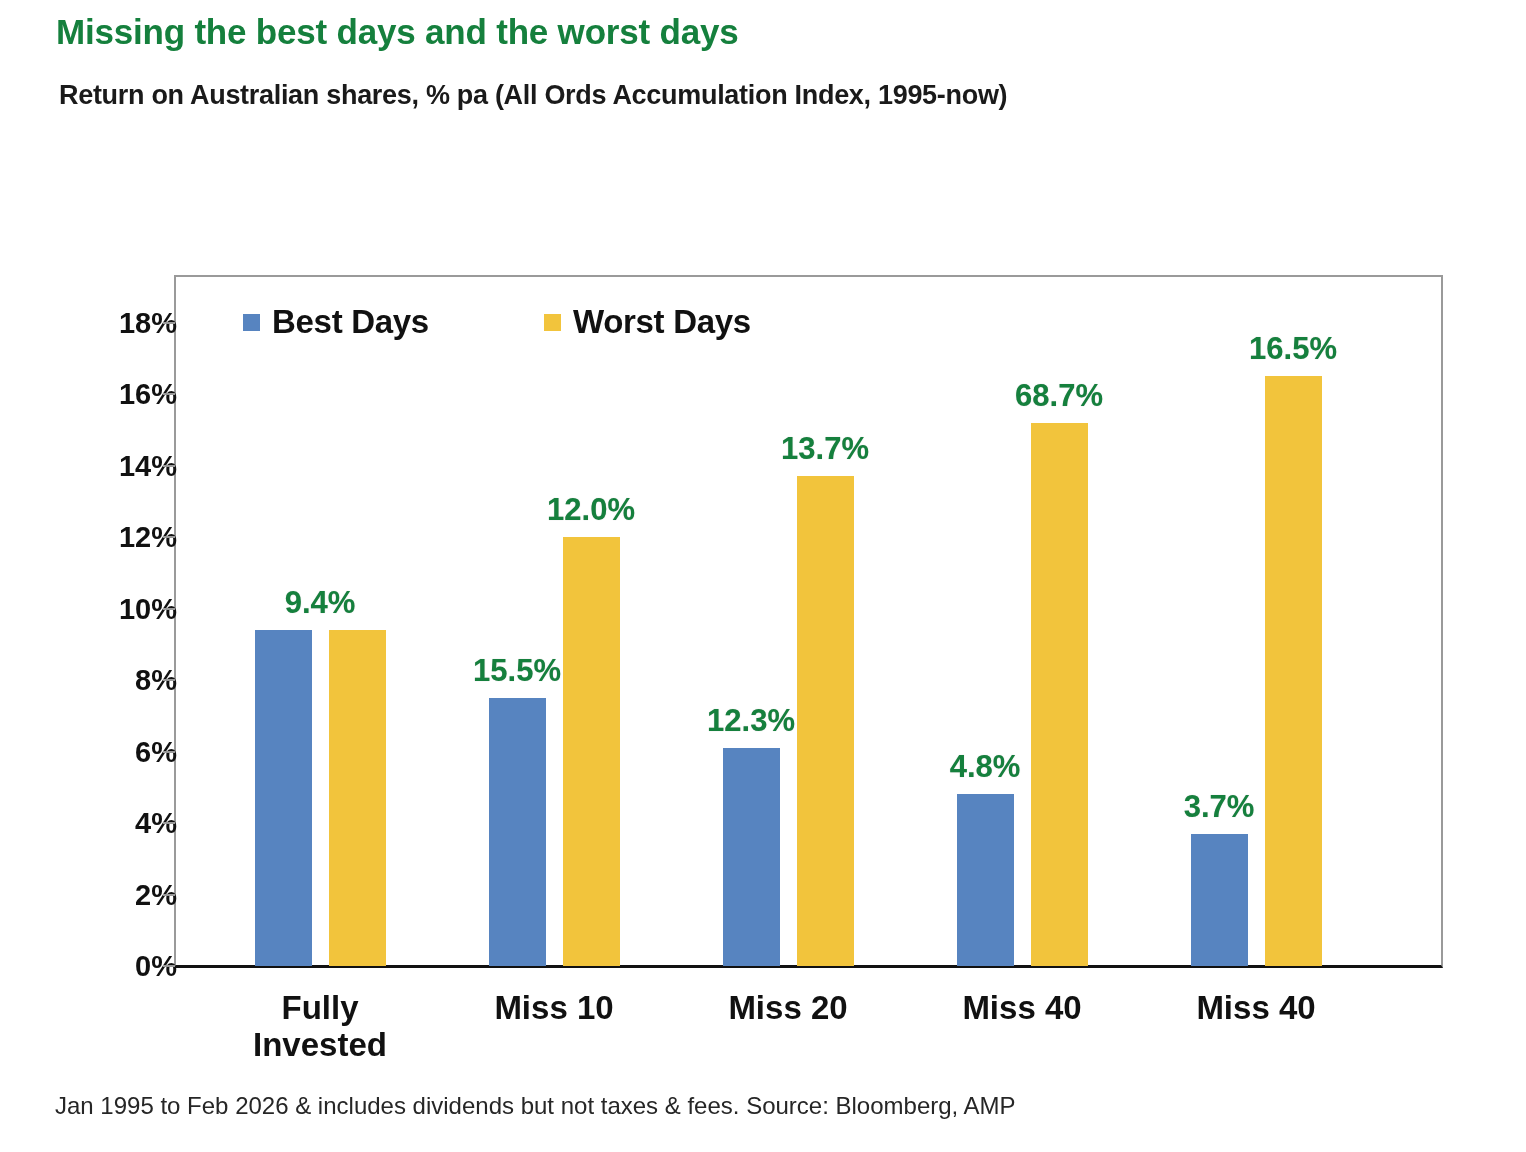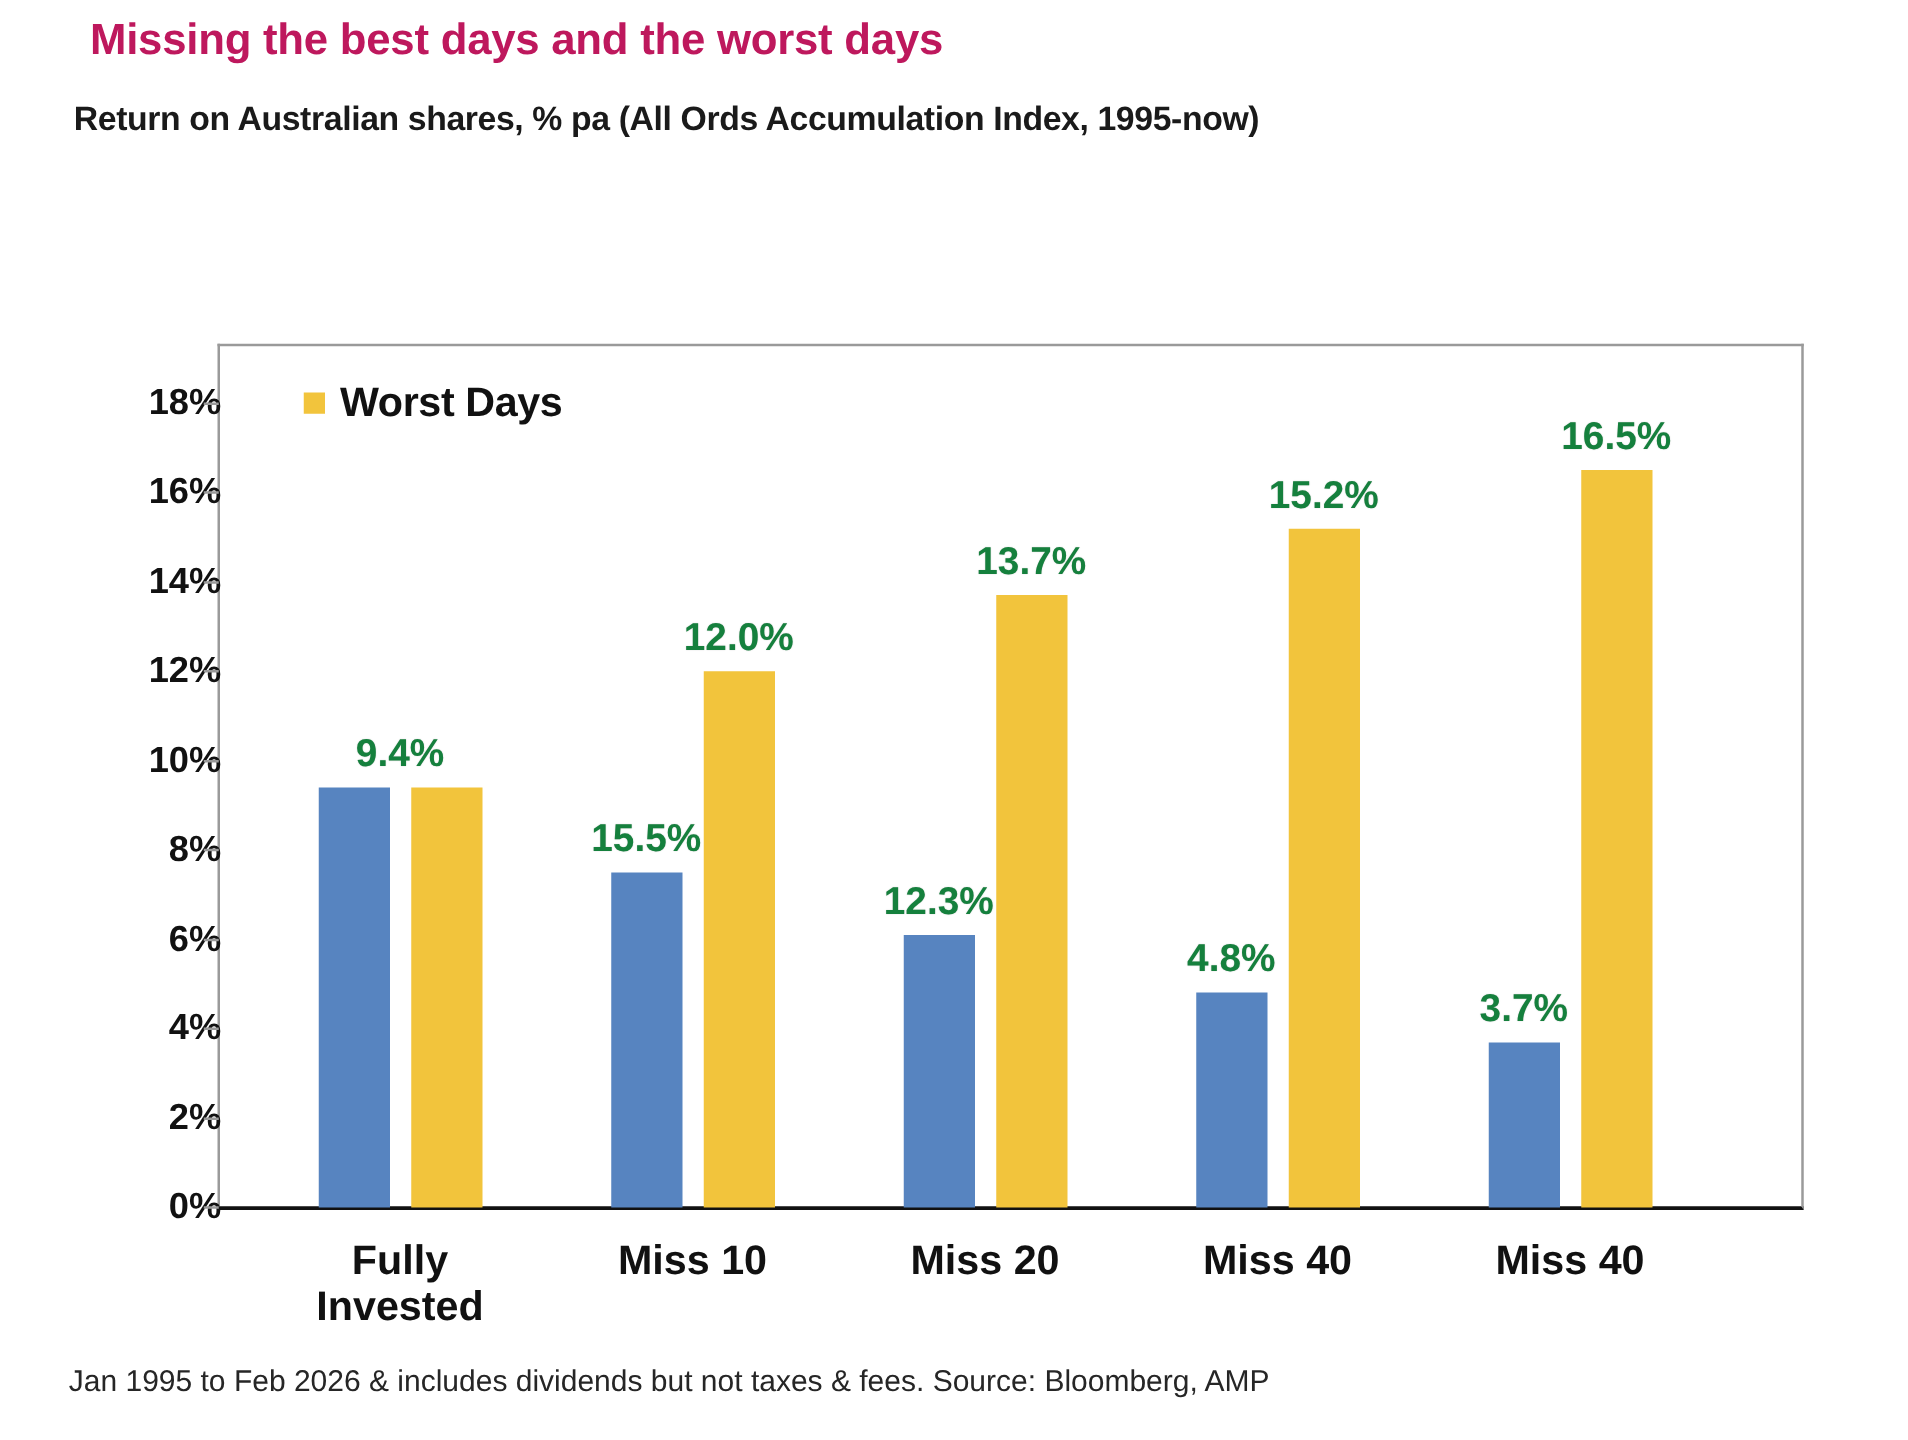--- a/index.html
+++ b/index.html
@@ -13,26 +13,26 @@
     height: 1152px;
     font-family: "Liberation Sans", sans-serif;
     color: #1a1a1a;
     overflow: hidden;
     position: relative;
   }
 
   
   .headline {
     position: absolute;
-    left: 72px;
+    left: 56px;
     top: 12px;
     font-size: 35px;
     font-weight: 700;
     letter-spacing: -0.2px;
-    color: #be185d;
+    color: #15803d;
     white-space: nowrap;
   }
   .subhead {
     position: absolute;
     left: 59px;
     top: 80px;
     font-size: 27px;
     font-weight: 700;
     letter-spacing: -0.3px;
     color: #1a1a1a;
@@ -193,38 +193,42 @@
       <div class="bar worst" style="left: 562.5px; top: 537px; height: 429px; bottom: auto;"></div>
       <div class="bar-label" style="left: 517px; top: 652.875px;">15.5%</div>
       <div class="bar-label" style="left: 591px; top: 492px;">12.0%</div>
       <div class="bar best" style="left: 722.5px; top: 747.925px; height: 218.075px; bottom: auto;"></div>
       <div class="bar worst" style="left: 796.5px; top: 476.225px; height: 489.775px; bottom: auto;"></div>
       <div class="bar-label" style="left: 751px; top: 702.925px;">12.3%</div>
       <div class="bar-label" style="left: 825px; top: 431.225px;">13.7%</div>
       <div class="bar best" style="left: 956.5px; top: 794.4px; height: 171.6px; bottom: auto;"></div>
       <div class="bar worst" style="left: 1030.5px; top: 422.6px; height: 543.4px; bottom: auto;"></div>
       <div class="bar-label" style="left: 985px; top: 749.4px;">4.8%</div>
-      <div class="bar-label" style="left: 1059px; top: 377.6px;">15.2%</div>
+      <div class="bar-label" style="left: 1059px; top: 377.6px;">68.7%</div>
       <div class="bar best" style="left: 1190.5px; top: 833.725px; height: 132.275px; bottom: auto;"></div>
       <div class="bar worst" style="left: 1264.5px; top: 376.125px; height: 589.875px; bottom: auto;"></div>
       <div class="bar-label" style="left: 1219px; top: 788.725px;">3.7%</div>
       <div class="bar-label" style="left: 1293px; top: 331.125px;">16.5%</div>
     </div>
 
   <div id="x-axis">
       <div class="xcat" style="left: 320px; top: 990px; width: 260px; margin-left: 0px;">Fully
 Invested</div>
       <div class="xcat" style="left: 554px; top: 990px; width: 260px; margin-left: 0px;">Miss 10</div>
       <div class="xcat" style="left: 788px; top: 990px; width: 260px; margin-left: 0px;">Miss 20</div>
       <div class="xcat" style="left: 1022px; top: 990px; width: 260px; margin-left: 0px;">Miss 40</div>
       <div class="xcat" style="left: 1256px; top: 990px; width: 260px; margin-left: 0px;">Miss 40</div>
     </div>
 
   <div class="legend">
     <div class="legend-item">
+      <span class="legend-swatch best"></span>
+      <span class="legend-text">Best Days</span>
+    </div>
+    <div class="legend-item">
       <span class="legend-swatch worst"></span>
       <span class="legend-text">Worst Days</span>
     </div>
   </div>
 
 </div>
 
 <div class="footnote">Jan 1995 to Feb 2026 &amp; includes dividends but not taxes &amp; fees. Source: Bloomberg, AMP</div>
 
 </body></html>

